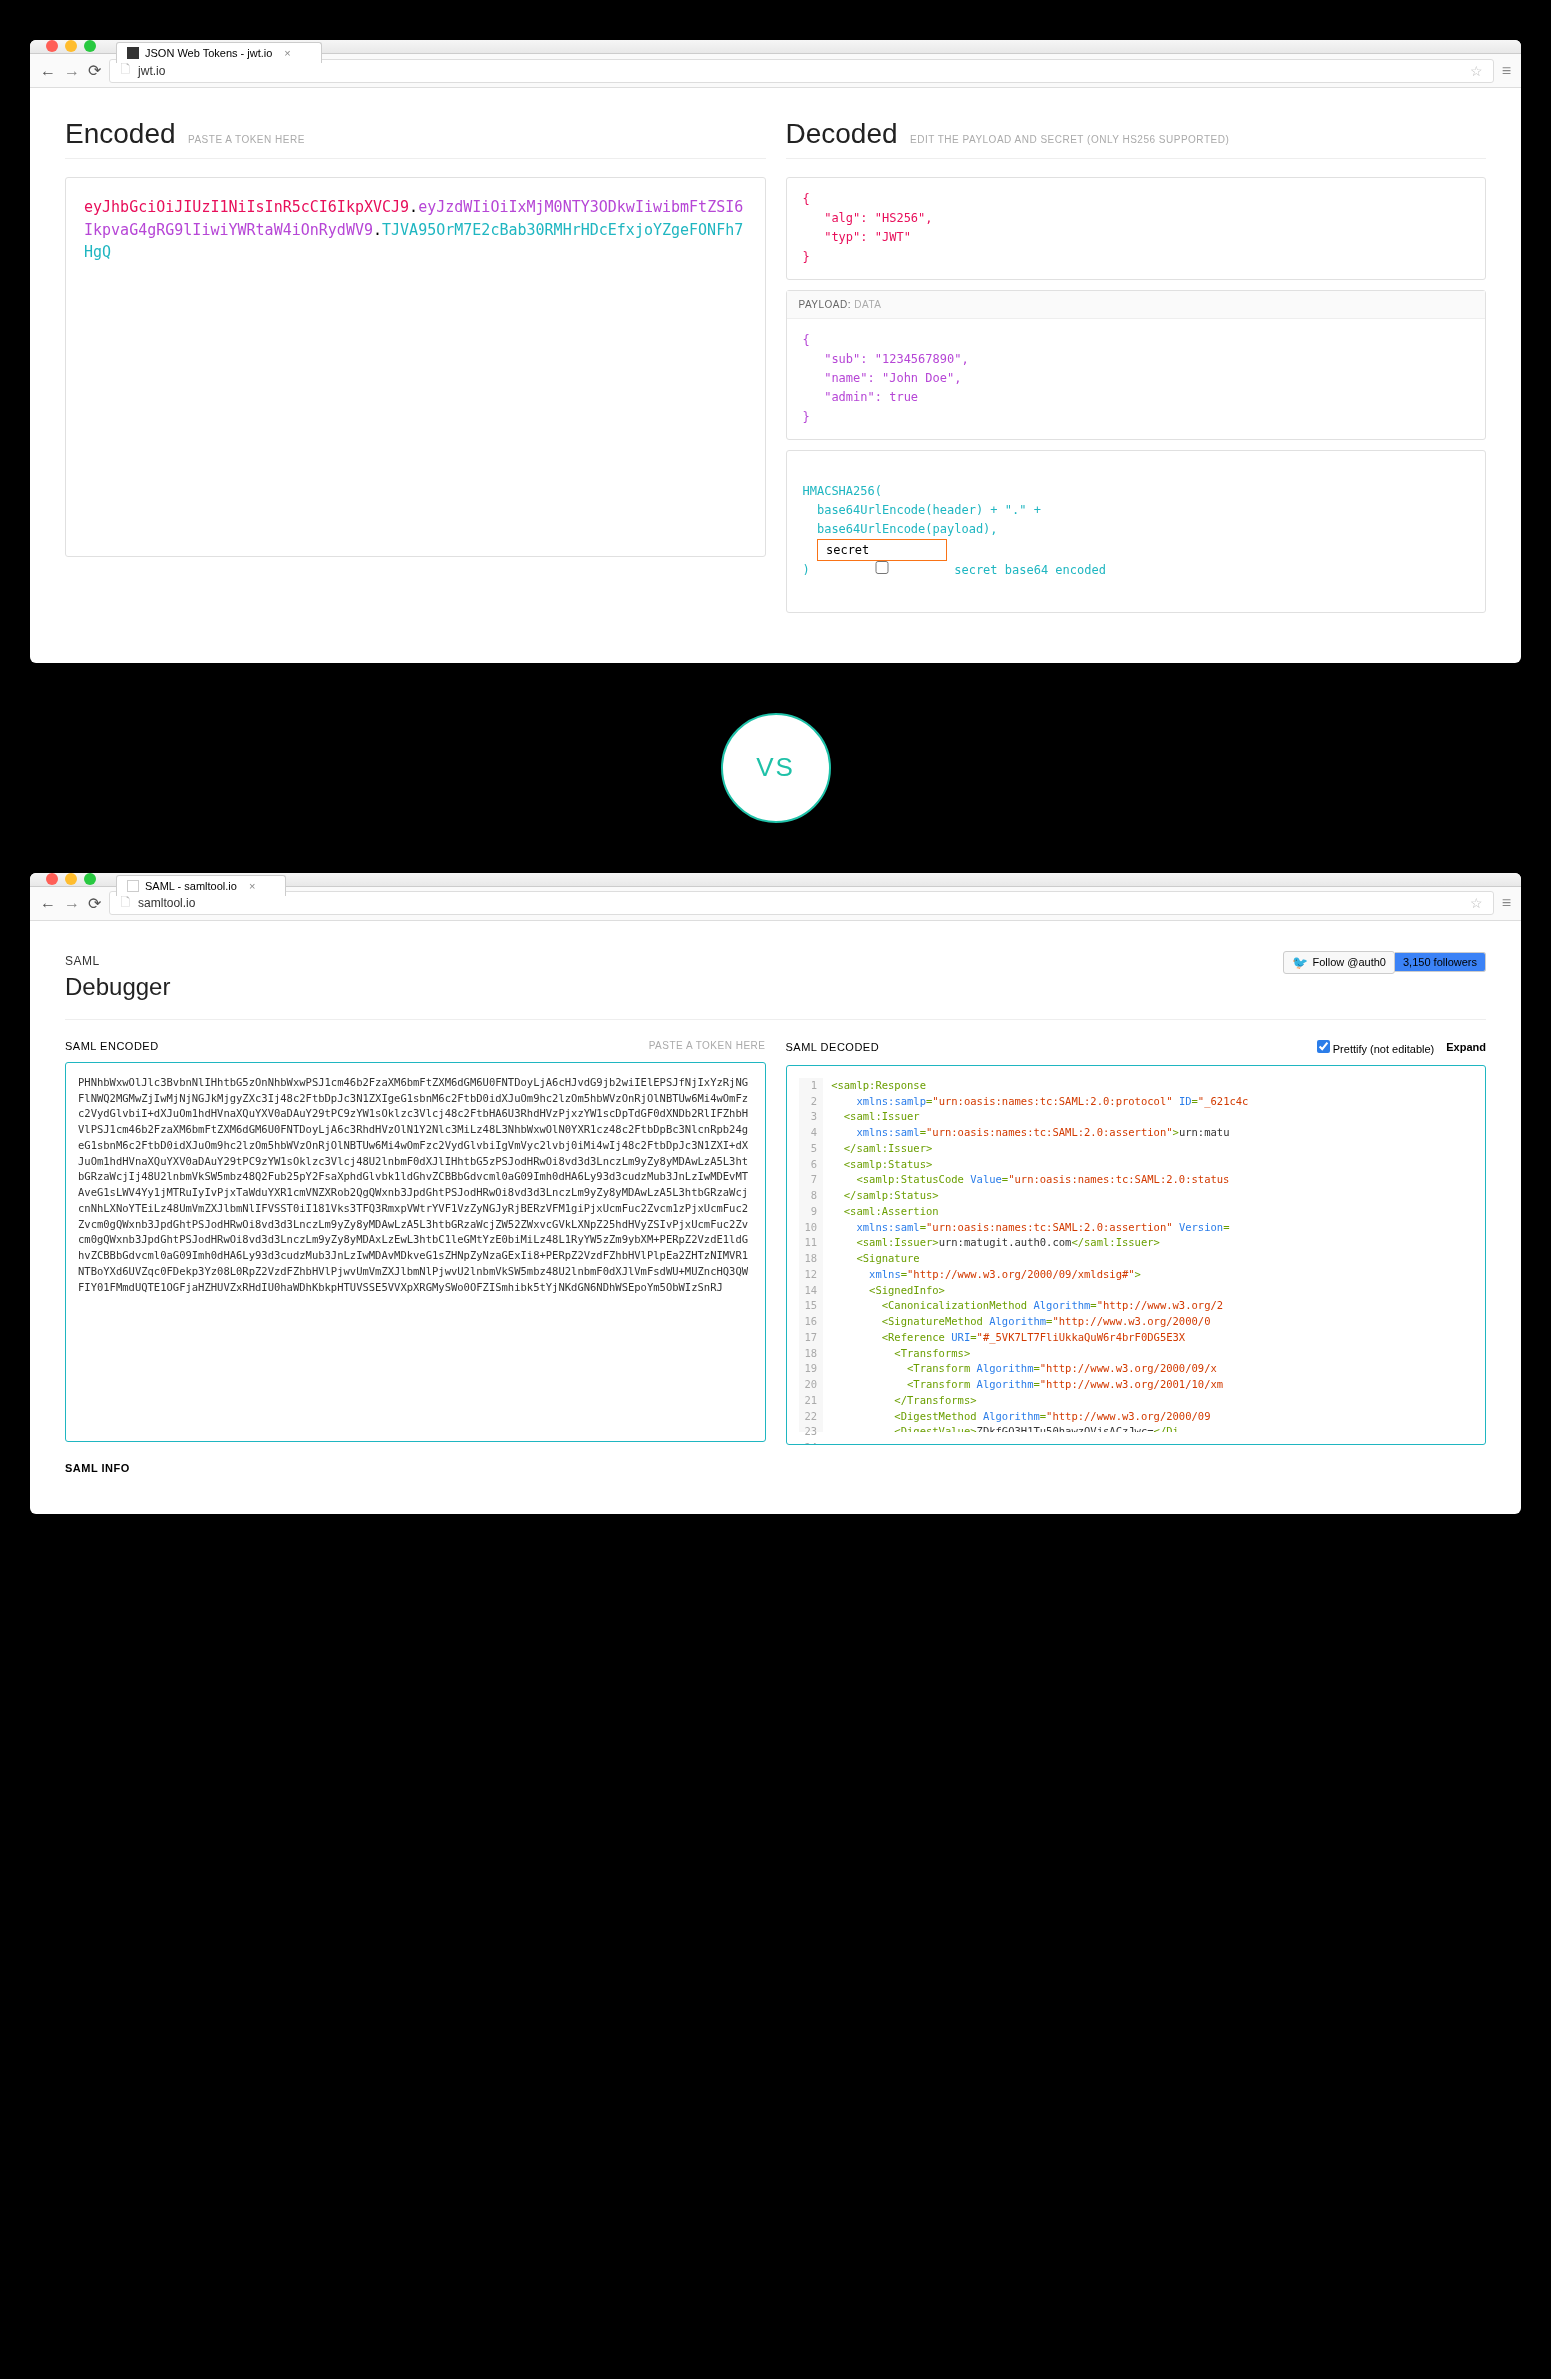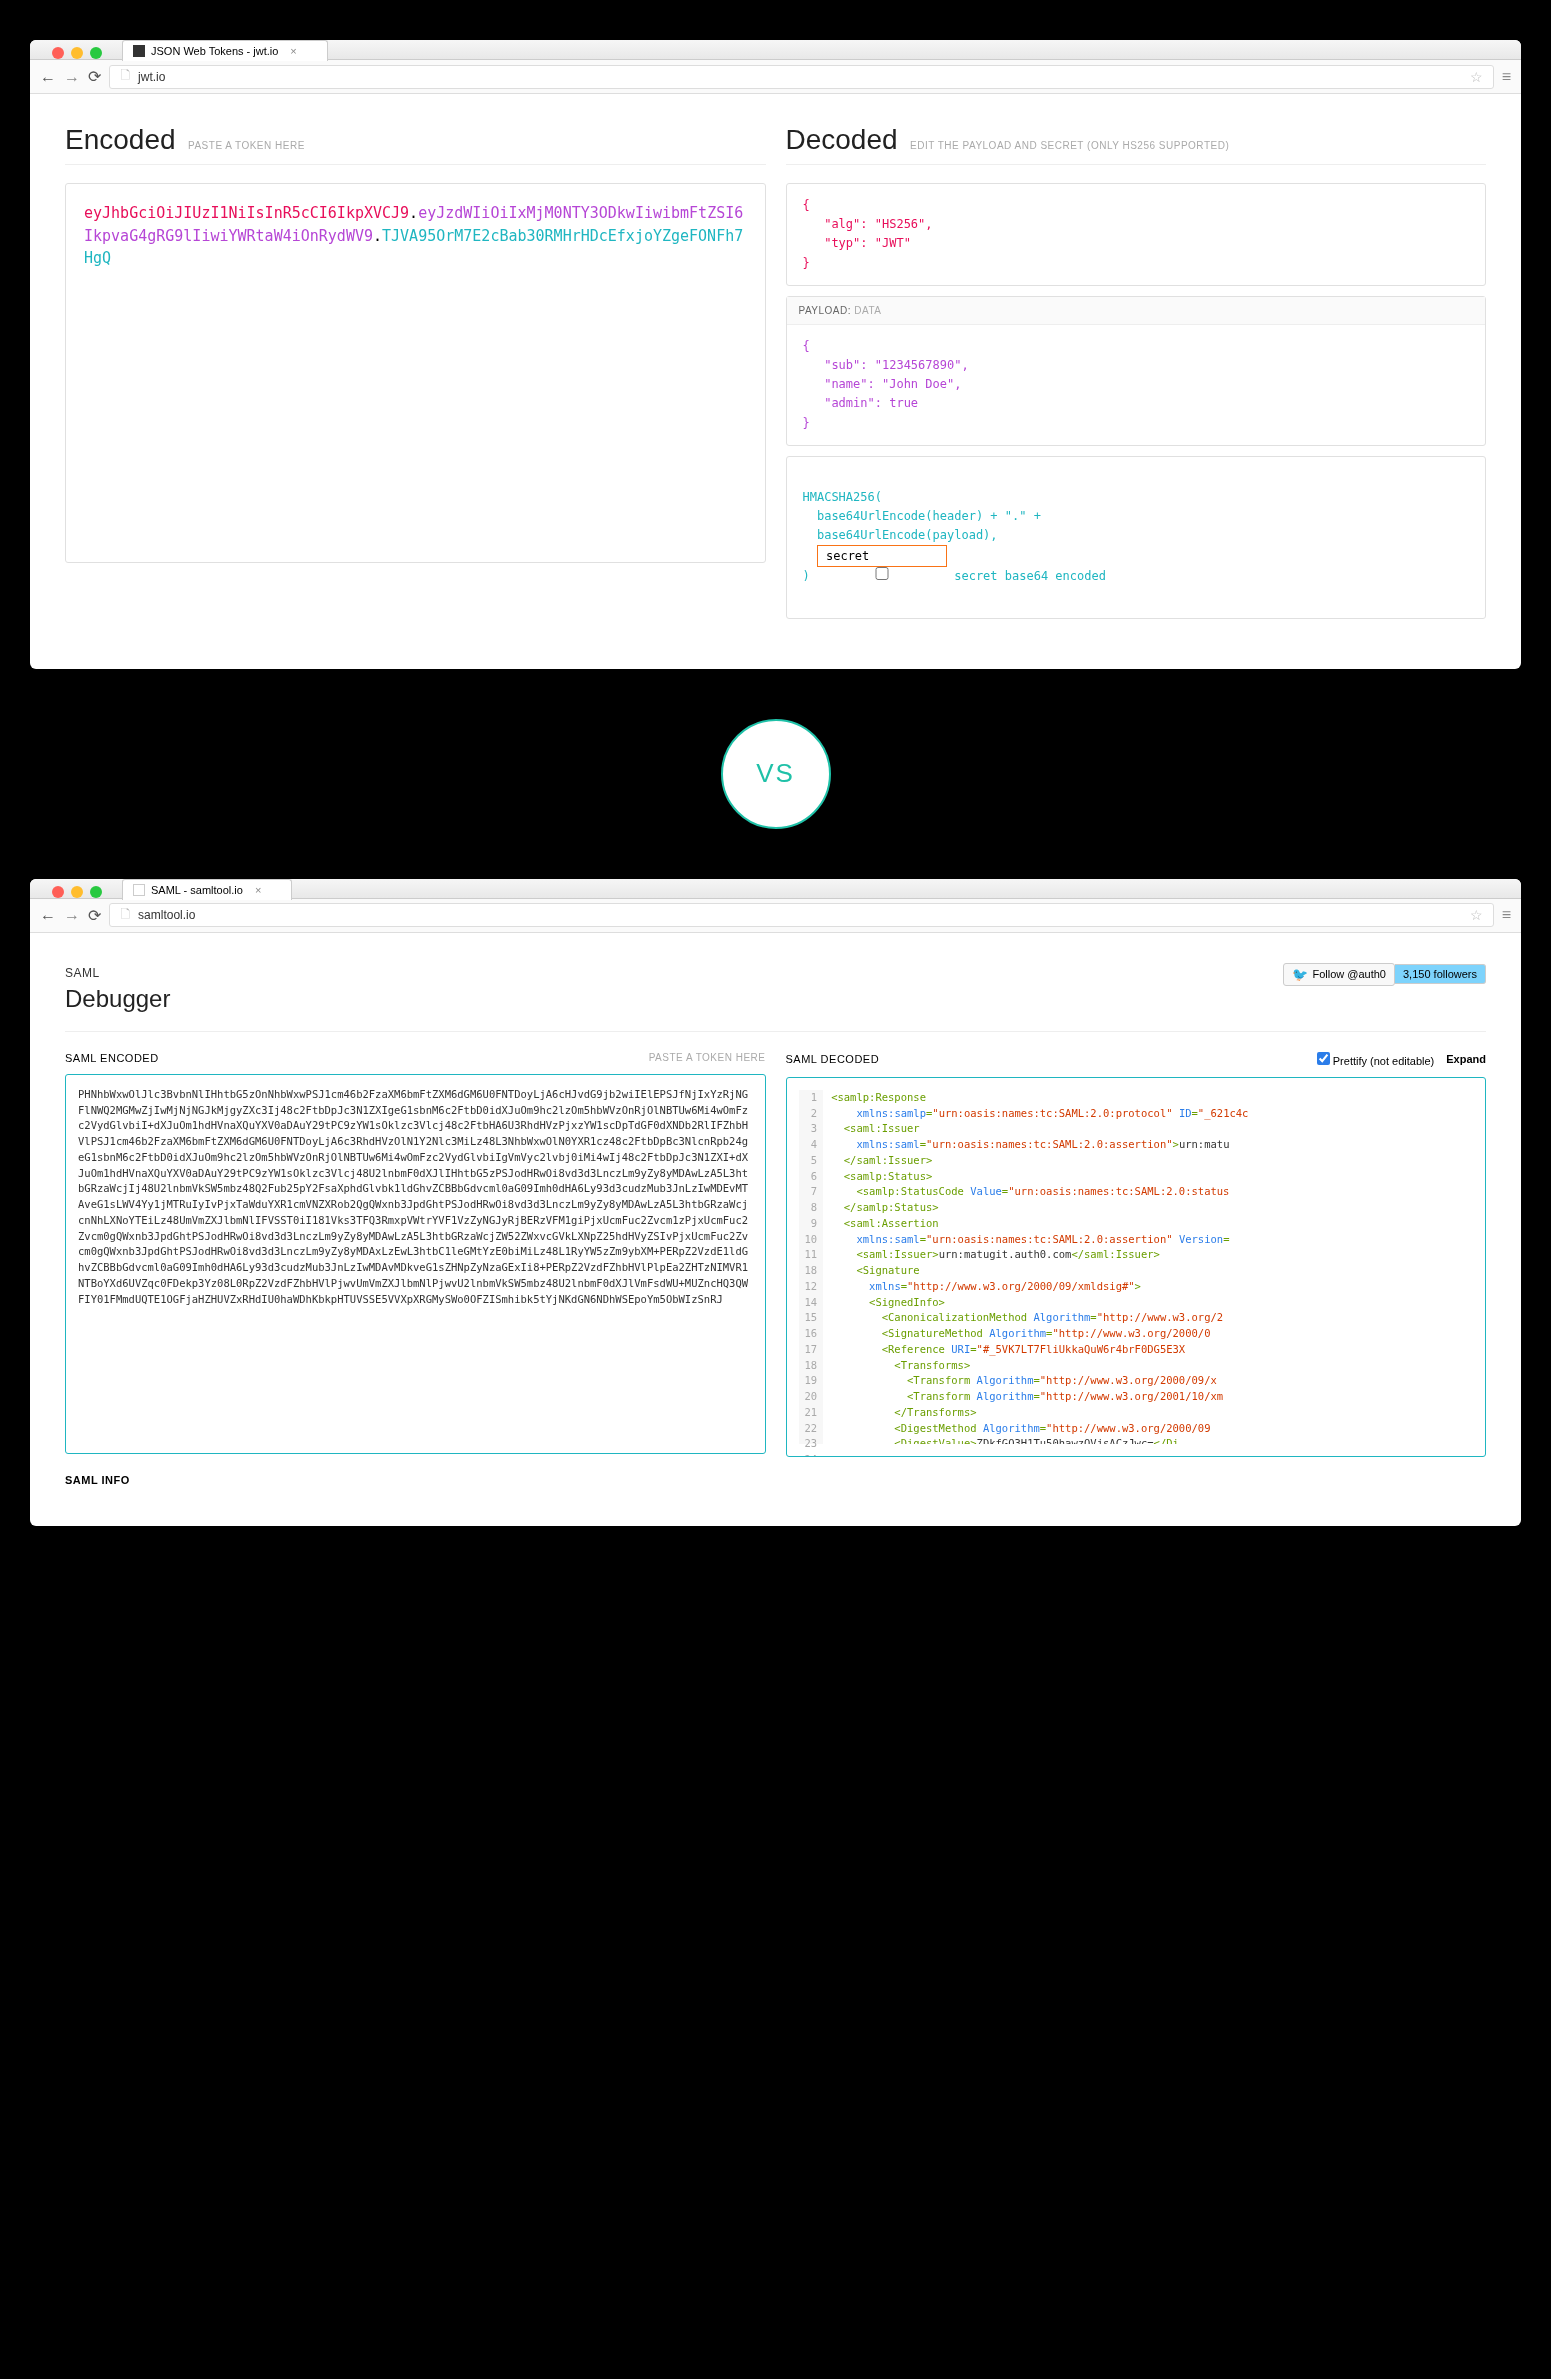--- a/index.html
+++ b/index.html
@@ -1,18 +1,18 @@
 <!DOCTYPE html>
 <html><head>
 <meta charset="utf-8">
 <style>
 * { box-sizing: border-box; margin: 0; padding: 0; }
 body { background: #000; font-family: -apple-system, "Helvetica Neue", Arial, sans-serif; padding: 40px 30px; }
 .window { background: #fff; border-radius: 6px; overflow: hidden; box-shadow: 0 10px 40px rgba(0,0,0,.4); margin-bottom: 0; }
-.titlebar { background: linear-gradient(#f6f6f6,#e8e8e8); height: 20px; display: flex; align-items: flex-end; padding: 0 22px; border-bottom: 1px solid #ccc; }
+.titlebar { background: linear-gradient(#f6f6f6,#e8e8e8); height: 14px; display: flex; align-items: flex-start; padding: 0 16px; border-bottom: 1px solid #ccc; }
 .traffic { display: flex; gap: 7px; }
 .dot { width: 12px; height: 12px; border-radius: 50%; }
 .dot.r { background: #ff5f57; } .dot.y { background: #ffbd2e; } .dot.g { background: #28c940; }
 .tab { background: #fff; border: 1px solid #ccc; border-bottom: none; font-size: 11px; padding: 4px 30px 4px 10px; margin-left: 20px; border-radius: 3px 3px 0 0; display: flex; align-items: center; gap: 6px; position: relative; top: 2px; }
 .tab .favicon { width: 12px; height: 12px; background: #333; display: inline-block; }
 .tab.plain .favicon { background: #fff; border: 1px solid #ccc; }
 .tab .x { margin-left: 6px; color: #888; }
 .toolbar { background: #fafafa; border-bottom: 1px solid #ddd; height: 34px; display: flex; align-items: center; padding: 0 10px; gap: 8px; }
 .navbtn { color: #888; font-size: 16px; cursor: default; }
 .navbtn.enabled { color: #555; }
@@ -38,21 +38,21 @@
 .sig label { font-size: 12px; color: #1fb6c1; }
 .vs-wrap { display: flex; justify-content: center; margin: 50px 0; }
 .vs { width: 110px; height: 110px; border-radius: 50%; background: #fff; border: 2px solid #1fc1a8; display: flex; align-items: center; justify-content: center; font-size: 26px; font-weight: 300; color: #1fc1a8; letter-spacing: 2px; }
 
 .saml-header { display: flex; justify-content: space-between; align-items: flex-start; border-bottom: 1px solid #eee; padding-bottom: 18px; margin-bottom: 20px; }
 .saml-title small { font-size: 12px; font-weight: 400; letter-spacing: .5px; color: #333; }
 .saml-title h1 { display: block; font-size: 24px; margin-top: 4px; }
 .twitter { display: flex; align-items: center; gap: 0; font-size: 11px; }
 .twbtn { border: 1px solid #ccc; background: #f8f8f8; padding: 3px 8px; border-radius: 3px; display: flex; align-items: center; gap: 4px; }
 .twbird { color: #55acee; font-size: 13px; }
-.twcount { border: 1px solid #ccc; border-left: none; padding: 3px 8px; border-radius: 0 3px 3px 0; background: #7dd3fc; }
+.twcount { border: 1px solid #ccc; border-left: none; padding: 3px 8px; border-radius: 0 3px 3px 0; background: #3b82f6; }
 .saml-cols { display: flex; gap: 20px; }
 .saml-col { flex: 1; min-width: 0; }
 .saml-col h3 { font-size: 11px; font-weight: 400; letter-spacing: .5px; }
 .saml-col .rt { float: right; font-size: 10px; color: #aaa; text-transform: uppercase; }
 .saml-decoded-head { display: flex; justify-content: space-between; align-items: center; }
 .saml-decoded-head .opts { display: flex; align-items: center; gap: 12px; font-size: 11px; }
 .saml-decoded-head .opts input[type=checkbox]{ accent-color: #2b7de9; }
 .saml-decoded-head .opts .expand { font-weight: 600; }
 .saml-box { border: 1px solid #1fb6c1; border-radius: 3px; margin-top: 10px; padding: 12px; font-family: Menlo, Consolas, monospace; font-size: 10.5px; line-height: 1.5; word-break: break-all; color: #333; height: 380px; overflow: hidden; }
 .code-box { display: flex; }

